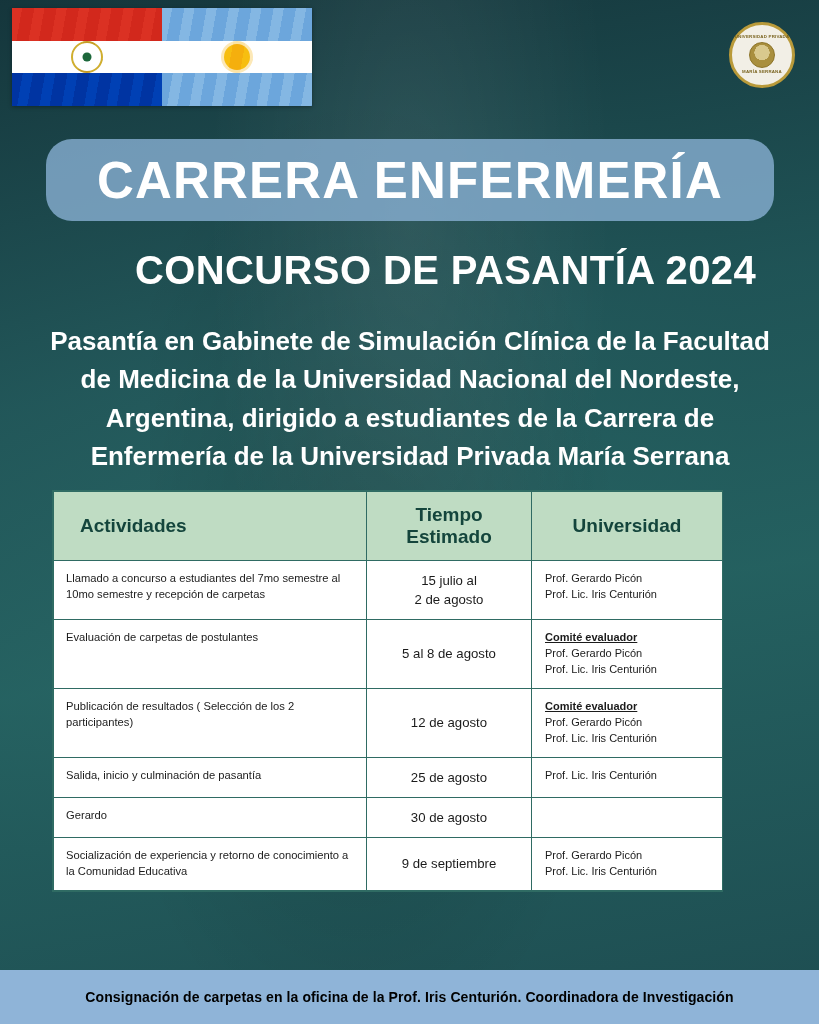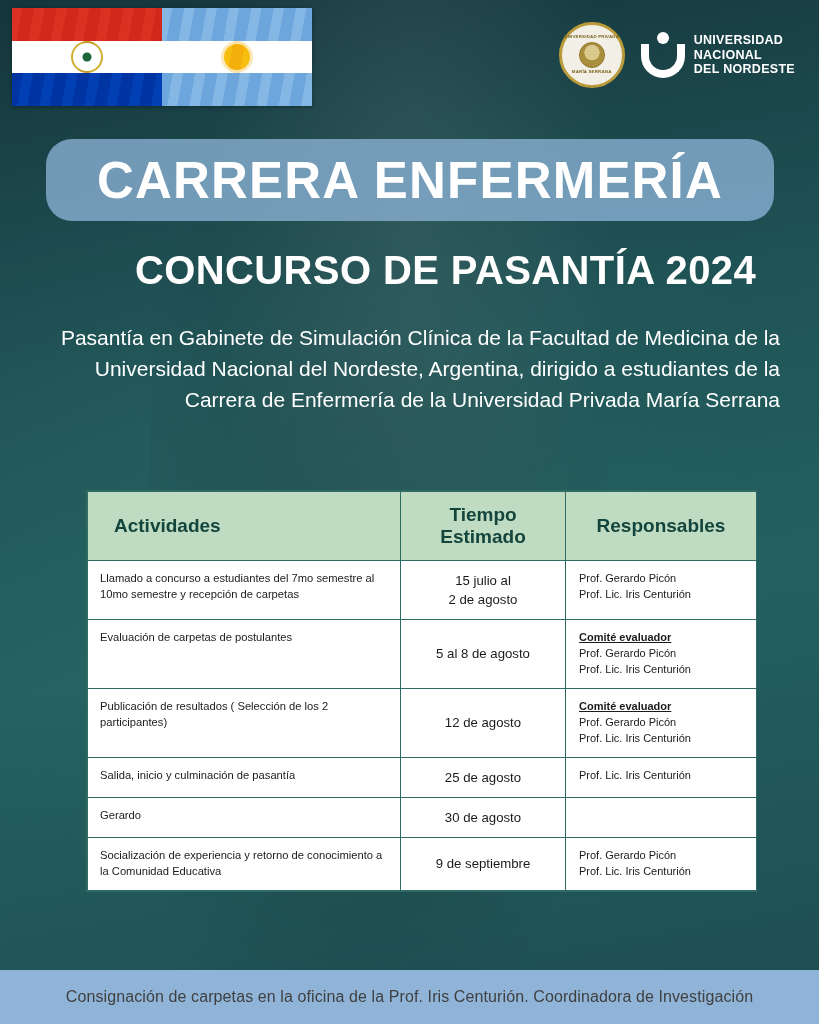--- a/index.html
+++ b/index.html
@@ -224,31 +224,31 @@
     font-weight: bold;
     letter-spacing: 0.4px;
     text-transform: uppercase;
     margin-left: 36px;
   }
   .lead {
     position: absolute;
     left: 40px;
     top: 322px;
     width: 740px;
-    text-align: right;
+    text-align: center;
     color: #ffffff;
-    font-size: 21px;
-    font-weight: normal;
+    font-size: 26px;
+    font-weight: bold;
     line-height: 1.48;
   }
 
   
   .table-wrap {
     position: absolute;
-    left: 86px;
+    left: 52px;
     top: 490px;
     width: 669px;
     border: 1px solid #2f6b63;
   }
   table.sched {
     width: 100%;
     border-collapse: collapse;
     background: #ffffff;
     table-layout: fixed;
   }
@@ -309,23 +309,23 @@
     left: 0;
     bottom: 0;
     width: 819px;
     height: 54px;
     background: #8fb4d8;
     display: flex;
     align-items: center;
     justify-content: center;
   }
   .footer span {
-    color: #404040;
-    font-size: 16px;
-    font-weight: normal;
+    color: #000000;
+    font-size: 14px;
+    font-weight: bold;
     letter-spacing: 0.1px;
   }
 </style>
 </head>
 <body>
 
 <div class="poster">
   <div class="bg-figure"></div>
 
   <div class="flags">
@@ -338,31 +338,20 @@
       <div class="flag-wave"></div>
     </div>
   </div>
 
   <div class="logos">
     <div class="seal">
       <div class="seal-top">UNIVERSIDAD PRIVADA</div>
       <div class="seal-mid"></div>
       <div class="seal-bot">MARÍA SERRANA</div>
     </div>
-    <div class="unne">
-      <div class="unne-mark">
-        <div class="dot"></div>
-        <div class="u-shape"></div>
-      </div>
-      <div class="unne-text">
-        <div>UNIVERSIDAD</div>
-        <div>NACIONAL</div>
-        <div>DEL NORDESTE</div>
-      </div>
-    </div>
   </div>
 
   <div class="title-band">
     <h1>CARRERA ENFERMERÍA</h1>
   </div>
 
   <div class="subtitle">CONCURSO DE PASANTÍA 2024</div>
 
   <div class="lead">Pasantía en Gabinete de Simulación Clínica de la Facultad de Medicina de la Universidad Nacional del Nordeste, Argentina, dirigido a estudiantes de la Carrera de Enfermería de la Universidad Privada María Serrana</div>
 
@@ -373,21 +362,21 @@
         <col class="c-time">
         <col class="c-resp">
       </colgroup>
       <thead>
         <tr>
           <th class="col-act">Actividades</th>
           <th class="col-time">
             <span>Tiempo</span><br>
             <span>Estimado</span>
           </th>
-          <th class="col-resp">Responsables</th>
+          <th class="col-resp">Universidad</th>
         </tr>
       </thead>
       <tbody>
         <tr>
           <td class="act">Llamado a concurso a estudiantes del 7mo semestre al 10mo semestre y recepción de carpetas</td>
           <td class="time">
             <span>15 julio al</span><br>
             <span>2 de agosto</span>
           </td>
           <td class="resp">

